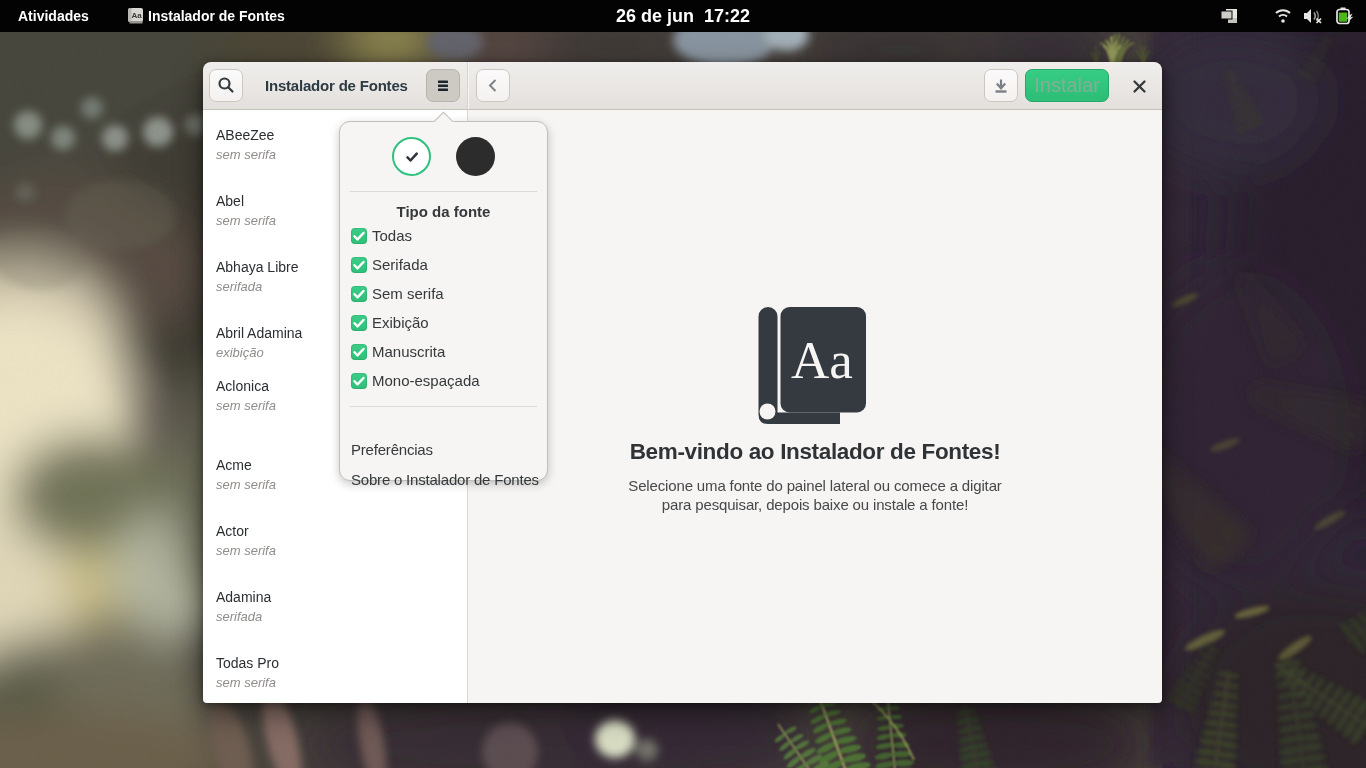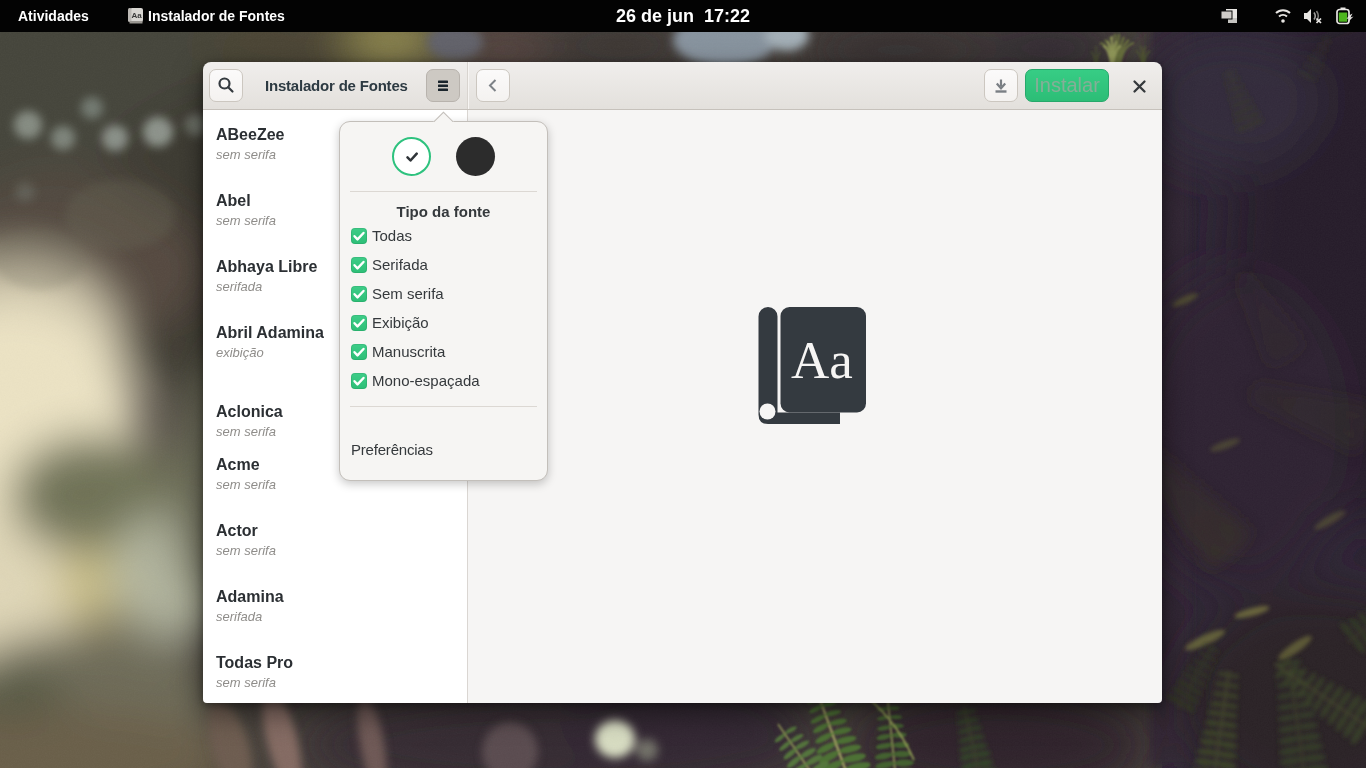--- a/index.html
+++ b/index.html
@@ -15,21 +15,21 @@
   background:linear-gradient(#f0eeec,#e3e0dc);border-bottom:1px solid #c6c1bb;box-sizing:border-box;}
 #hdr .vsep{position:absolute;left:265px;top:0;width:1px;height:47px;background:#f7f5f3;box-shadow:-1px 0 0 #d8d4cf;}
 .hbtn{position:absolute;top:7px;width:34px;height:33px;border-radius:7px;border:1px solid #ccc7c0;
   background:linear-gradient(#fbfafa,#f4f2f0);box-sizing:border-box;}
 #btn-menu{left:223px;background:#cdc9c3;border-color:#b8b3ad;}
 #title{position:absolute;left:62px;top:0;height:48px;line-height:48px;font-size:15px;font-weight:bold;color:#2d3a42;letter-spacing:-0.2px;}
 #btn-inst{position:absolute;left:822px;top:7px;width:84px;height:33px;border-radius:7px;border:1px solid #27a86b;
   background:linear-gradient(#37cd85,#2cbd76);box-sizing:border-box;color:#85ae97;font-size:20px;text-align:center;line-height:31px;}
 #sidebar{position:absolute;left:0;top:48px;width:265px;height:593px;background:#ffffff;border-right:1px solid #dad6d2;box-sizing:border-box;border-radius:0 0 0 4px;}
 .fitem{position:absolute;left:13px;}
-.fitem .fn{font-size:16px;font-weight:bold;color:#2b2f33;line-height:18px;}
+.fitem .fn{font-size:14px;font-weight:normal;color:#2b2f33;line-height:18px;}
 .fitem .fs{font-size:13px;font-style:italic;color:#8f8d8a;line-height:17px;margin-top:2px;}
 #content{position:absolute;left:265px;top:48px;width:694px;height:593px;background:#f6f5f4;border-radius:0 0 4px 0;}
 #welcome{position:absolute;left:0;top:329px;width:694px;text-align:center;}
 #welcome h1{margin:0;font-size:22.5px;font-weight:bold;color:#303336;letter-spacing:-0.35px;}
 #welcome p{margin:11px 0 0 0;font-size:15px;color:#47484a;line-height:19px;letter-spacing:-0.15px;}
 #pop{position:absolute;left:339px;top:121px;width:209px;height:360px;background:#f6f5f3;
   border:1px solid #c3bfba;border-radius:11px;box-shadow:0 3px 10px rgba(0,0,0,.22);z-index:20;box-sizing:border-box;}
 #pop .arrow{position:absolute;left:92px;top:-11px;width:22px;height:11px;overflow:hidden;}
 #pop .arrow:before{content:"";position:absolute;left:3px;top:4px;width:15px;height:15px;background:#f6f5f3;
   border:1px solid #c3bfba;transform:rotate(45deg);}
@@ -572,21 +572,21 @@
           <div class="fs">sem serifa</div>
         </div>
 <div class="fitem" style="top:147.5px">
           <div class="fn">Abhaya Libre</div>
           <div class="fs">serifada</div>
         </div>
 <div class="fitem" style="top:213.5px">
           <div class="fn">Abril Adamina</div>
           <div class="fs">exibição</div>
         </div>
-<div class="fitem" style="top:293px">
+<div class="fitem" style="top:267px">
           <div class="fn">Aclonica</div>
           <div class="fs">sem serifa</div>
         </div>
 <div class="fitem" style="top:345.5px">
           <div class="fn">Acme</div>
           <div class="fs">sem serifa</div>
         </div>
 <div class="fitem" style="top:411.5px">
           <div class="fn">Actor</div>
           <div class="fs">sem serifa</div>
@@ -600,20 +600,24 @@
           <div class="fs">sem serifa</div>
         </div>
       </div>
   <div id="content">
     <svg style="position:absolute;left:286px;top:193px" width="116" height="126" viewBox="0 0 116 126">
       <path d="M4.5 13.5 A 9.5 9.5 0 0 1 23.5 13.5 L23.5 109.5 L86 109.5 L86 121 L14 121 Q4.5 121 4.5 111.5 Z" fill="#343a40"></path>
       <circle cx="13.5" cy="108.5" r="8" fill="#f6f5f4"></circle>
       <rect x="26.5" y="4" width="85.5" height="105.5" rx="9" fill="#343a40"></rect>
       <text x="68" y="75" font-size="53" fill="#f6f5f4" text-anchor="middle" font-family="Liberation Serif, serif">Aa</text>
     </svg>
+    <div id="welcome">
+      <h1>Bem-vindo ao Instalador de Fontes!</h1>
+      <p>Selecione uma fonte do painel lateral ou comece a digitar<br>para pesquisar, depois baixe ou instale a fonte!</p>
+    </div>
   </div>
 </div>
 <div id="pop">
   <div class="arrow"></div>
   <div class="circ" id="c1">
         <svg width="20" height="18" viewBox="0 0 20 18">
           <path d="M5.5 9.3 l3 3.2 6.2 -6.8" stroke="#2f3438" stroke-width="2.5" fill="none" stroke-linecap="round" stroke-linejoin="round"></path>
         </svg>
       </div>
   <div class="circ" id="c2"></div>
@@ -632,14 +636,15 @@
             <path d="M3.5 8.2 l3 3.2 6 -6.4" stroke="#fff" stroke-width="2.4" fill="none" stroke-linecap="round" stroke-linejoin="round"></path>
           </svg></div>Exibição</div>
   <div class="prow" style="top:215px"><div class="cbx"><svg width="16" height="16" viewBox="0 0 16 16">
             <path d="M3.5 8.2 l3 3.2 6 -6.4" stroke="#fff" stroke-width="2.4" fill="none" stroke-linecap="round" stroke-linejoin="round"></path>
           </svg></div>Manuscrita</div>
   <div class="prow" style="top:244px"><div class="cbx"><svg width="16" height="16" viewBox="0 0 16 16">
             <path d="M3.5 8.2 l3 3.2 6 -6.4" stroke="#fff" stroke-width="2.4" fill="none" stroke-linecap="round" stroke-linejoin="round"></path>
           </svg></div>Mono-espaçada</div>
   <div class="psep" style="top:284px"></div>
   <div class="mrow" style="top:293px">Preferências</div>
+  <div class="mrow" style="top:323px">Sobre o Instalador de Fontes</div>
 </div>
 </div>
 
 </body></html>

